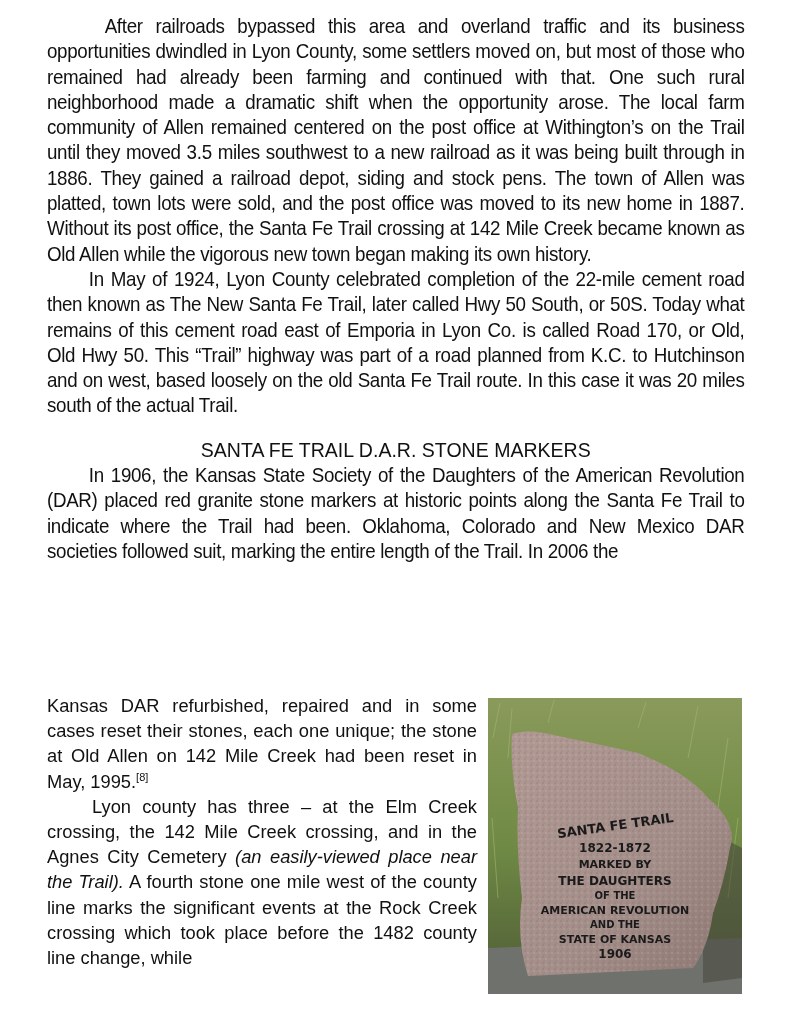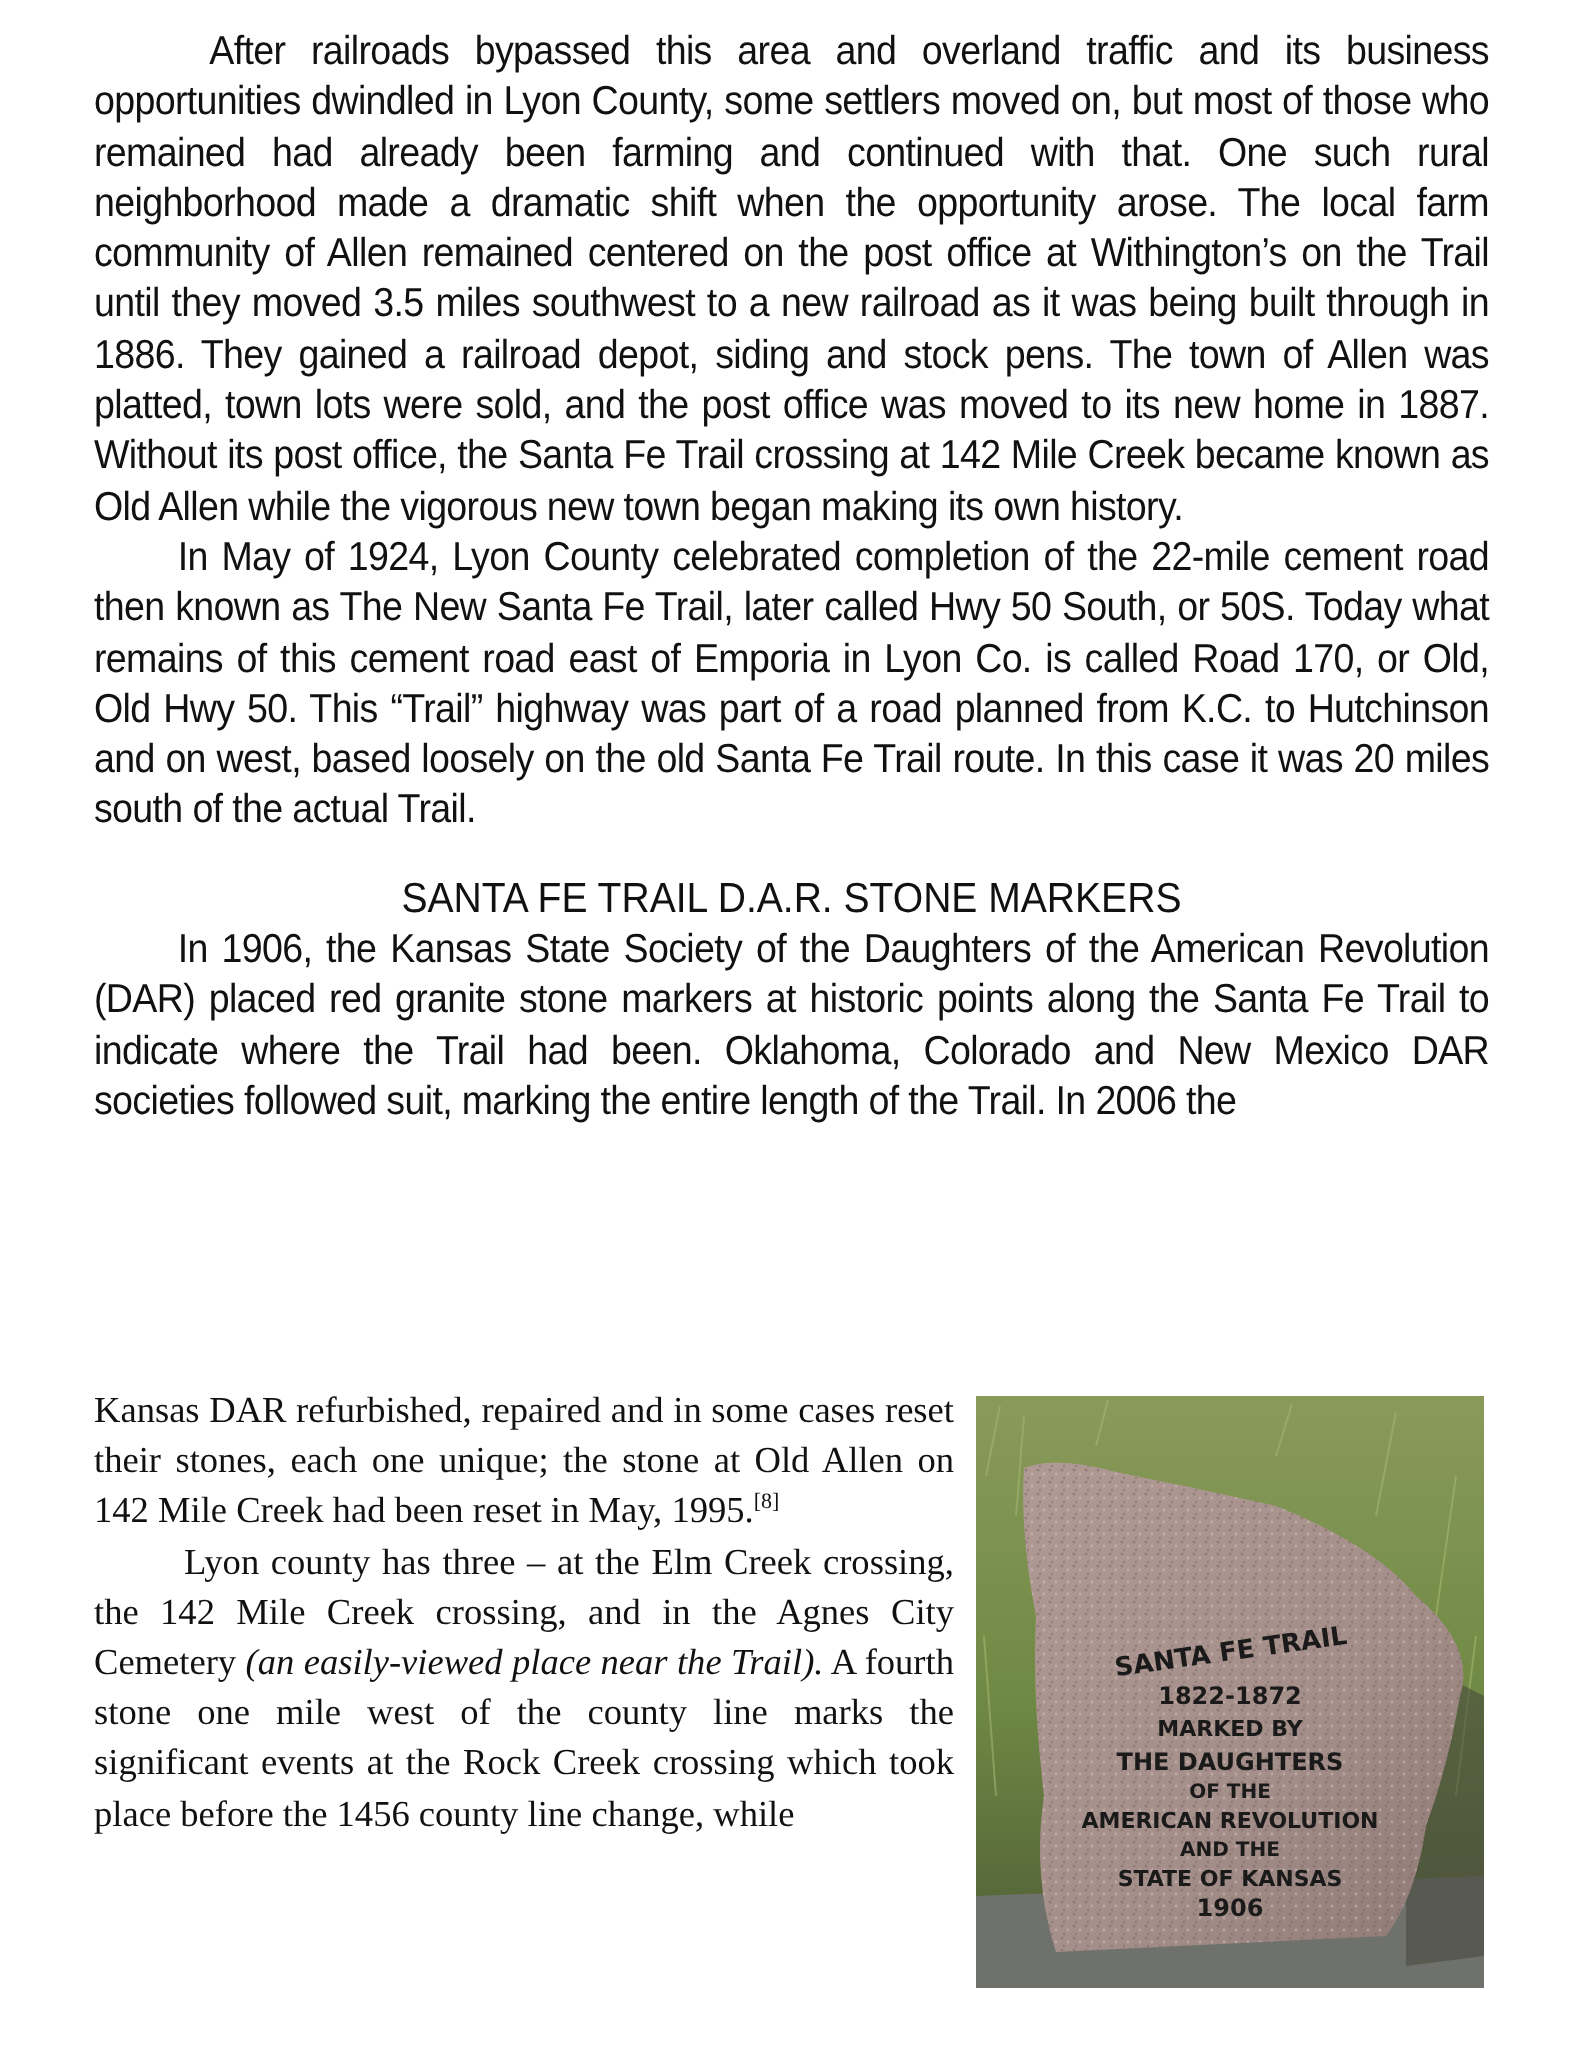--- a/index.html
+++ b/index.html
@@ -3,42 +3,42 @@
 <meta charset="utf-8">
 <style>
   html, body { margin: 0; padding: 0; background: #ffffff; }
   body { width: 791px; height: 1023px; position: relative; overflow: hidden; color: #111; }
   .page { position: absolute; left: 47px; top: 14px; width: 698px; }
   .narrow-font { font-family: "Liberation Sans", sans-serif; font-size: 20.2px; line-height: 25.3px; letter-spacing: -0.35px; transform: scaleX(0.93); transform-origin: left top; width: 750px; }
   p { margin: 0; text-align: justify; text-align-last: auto; }
   .indent { text-indent: 62px; }
   .indent2 { text-indent: 45px; }
   .heading { text-align: center; font-size: 21px; margin: 18px 0 1px; letter-spacing: 0; }
-  .wide { font-family: Liberation Serif, serif; font-size: 18.3px; line-height: 25.2px; letter-spacing: 0; }
+  .wide { font-family: Liberation Sans, sans-serif; font-size: 18.3px; line-height: 25.2px; letter-spacing: 0; }
   .wrap-region { position: absolute; left: 47px; top: 693px; width: 430px; }
   .wrap-region p { text-align: justify; }
   .wrap-region .indent2 { text-indent: 45px; }
   sup { font-size: 11px; vertical-align: 7px; line-height: 0; }
   em { font-style: italic; }
   .photo { position: absolute; left: 488px; top: 698px; width: 254px; height: 296px; overflow: hidden; }
   .photo svg { display: block; }
 </style>
 </head>
 <body>
 
 <div class="page narrow-font">
   <p class="indent">After railroads bypassed this area and overland traffic and its business opportunities dwindled in Lyon County, some settlers moved on, but most of those who remained had already been farming and continued with that. One such rural neighborhood made a dramatic shift when the opportunity arose.  The local farm community of Allen remained centered on the post office at Withington’s on the Trail until they moved 3.5 miles southwest to a new railroad as it was being built through in 1886.  They gained a railroad depot, siding and stock pens.  The town of Allen was platted, town lots were sold, and the post office was moved to its new home in 1887.  Without its post office, the Santa Fe Trail crossing at 142 Mile Creek became known as Old Allen while the vigorous new town began making its own history.</p>
   <p class="indent2">In May of 1924, Lyon County celebrated completion of the 22-mile cement road then known as The New Santa Fe Trail, later called Hwy 50 South, or 50S.  Today what remains of this cement road east of Emporia in Lyon Co. is called Road 170, or Old, Old Hwy 50. This “Trail” highway was part of a road planned from K.C. to Hutchinson and on west, based loosely on the old Santa Fe Trail route.  In this case it was 20 miles south of the actual Trail.</p>
   <div class="heading">SANTA FE TRAIL D.A.R. STONE MARKERS</div>
   <p class="indent2">In 1906, the Kansas State Society of the Daughters of the American Revolution (DAR) placed red granite stone markers at historic points along the Santa Fe Trail to indicate where the Trail had been. Oklahoma, Colorado and New Mexico DAR societies followed suit, marking the entire length of the Trail. In 2006 the</p>
 </div>
 
 <div class="wrap-region wide">
   <p><span>Kansas DAR refurbished, repaired and in some cases reset their stones, each one unique; the stone at Old Allen on 142 Mile Creek had been reset in May, 1995.</span><sup>[8]</sup></p>
-  <p class="indent2"><span>Lyon county has three – at the Elm Creek crossing, the 142 Mile Creek crossing, and in the Agnes City Cemetery </span><em>(an easily-viewed place near the Trail).</em><span>  A fourth stone one mile west of the county line marks the significant events at the Rock Creek crossing which took place before the 1456 county line change, while</span></p>
+  <p class="indent2"><span>Lyon county has three – at the Elm Creek crossing, the 142 Mile Creek crossing, and in the Agnes City Cemetery </span><em>(an easily-viewed place near the Trail).</em><span>  A fourth stone one mile west of the county line marks the significant events at the Rock Creek crossing which took place before the 1482 county line change, while</span></p>
 </div>
 
 <div class="photo">
   <svg width="254" height="296" viewBox="0 0 254 296" xmlns="http://www.w3.org/2000/svg">
     <defs>
       <linearGradient id="grassG" x1="0" y1="0" x2="0" y2="1">
         <stop offset="0" stop-color="#8a9a5a"></stop>
         <stop offset="0.5" stop-color="#6f8a45"></stop>
         <stop offset="1" stop-color="#4d5a35"></stop>
       </linearGradient>

